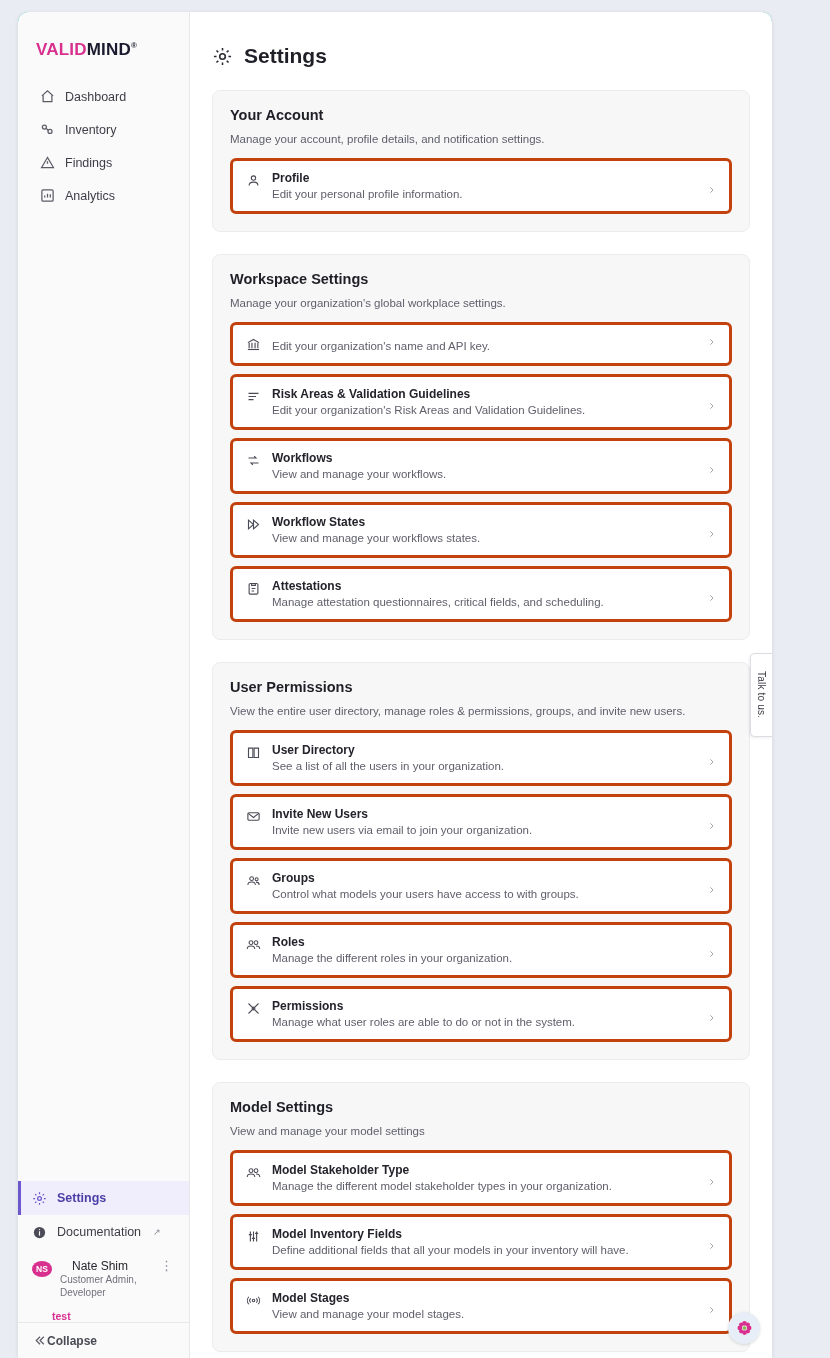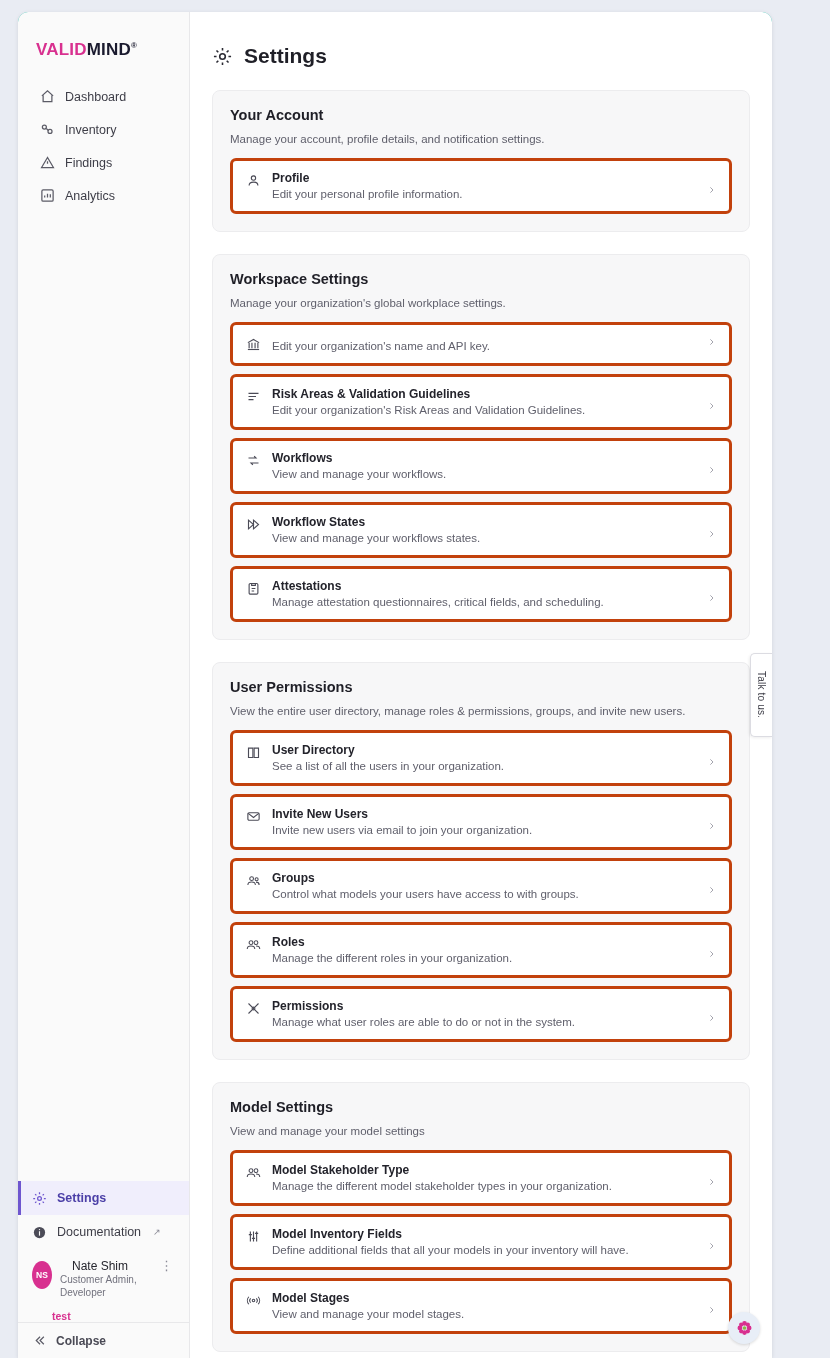--- a/index.html
+++ b/index.html
@@ -84,37 +84,37 @@
   }
   .bottom-item.active .nav-icon { color: #6e56cf; }
   .ext-icon { font-size: 9px; color: #8a8a96; margin-left: 2px; }
   .user-row {
     display: flex;
     align-items: flex-start;
     gap: 8px;
     padding: 10px 12px 6px 14px;
   }
   .avatar {
-    width: 20px; height: 28px;
+    width: 20px; height: 16px;
     border-radius: 50%;
     background: #d8308f;
     color: #fff;
     font-size: 8.5px;
     font-weight: bold;
     display: flex; align-items: center; justify-content: center;
     flex: 0 0 20px;
     margin-top: 2px;
   }
   .user-meta { flex: 1 1 auto; line-height: 1.25; }
   .user-name { font-size: 12px; color: #26262e; padding-left: 12px; }
   .user-role { font-size: 10px; color: #72727e; }
   .user-ws { font-size: 10.5px; color: #d8308f; font-weight: bold; padding: 5px 0 0 34px; }
   .kebab { color: #8a8a96; font-size: 13px; padding: 0 4px; cursor: pointer; line-height: 1; }
   .collapse-row {
-    display: flex; align-items: center; gap: 9px;
+    display: flex; align-items: center; 
     border-top: 1px solid #e8e8ea;
     height: 36px;
     padding: 0 14px;
     font-size: 12px;
     color: #4a4a55;
     font-weight: bold;
     cursor: pointer;
   }
   
   .main {

